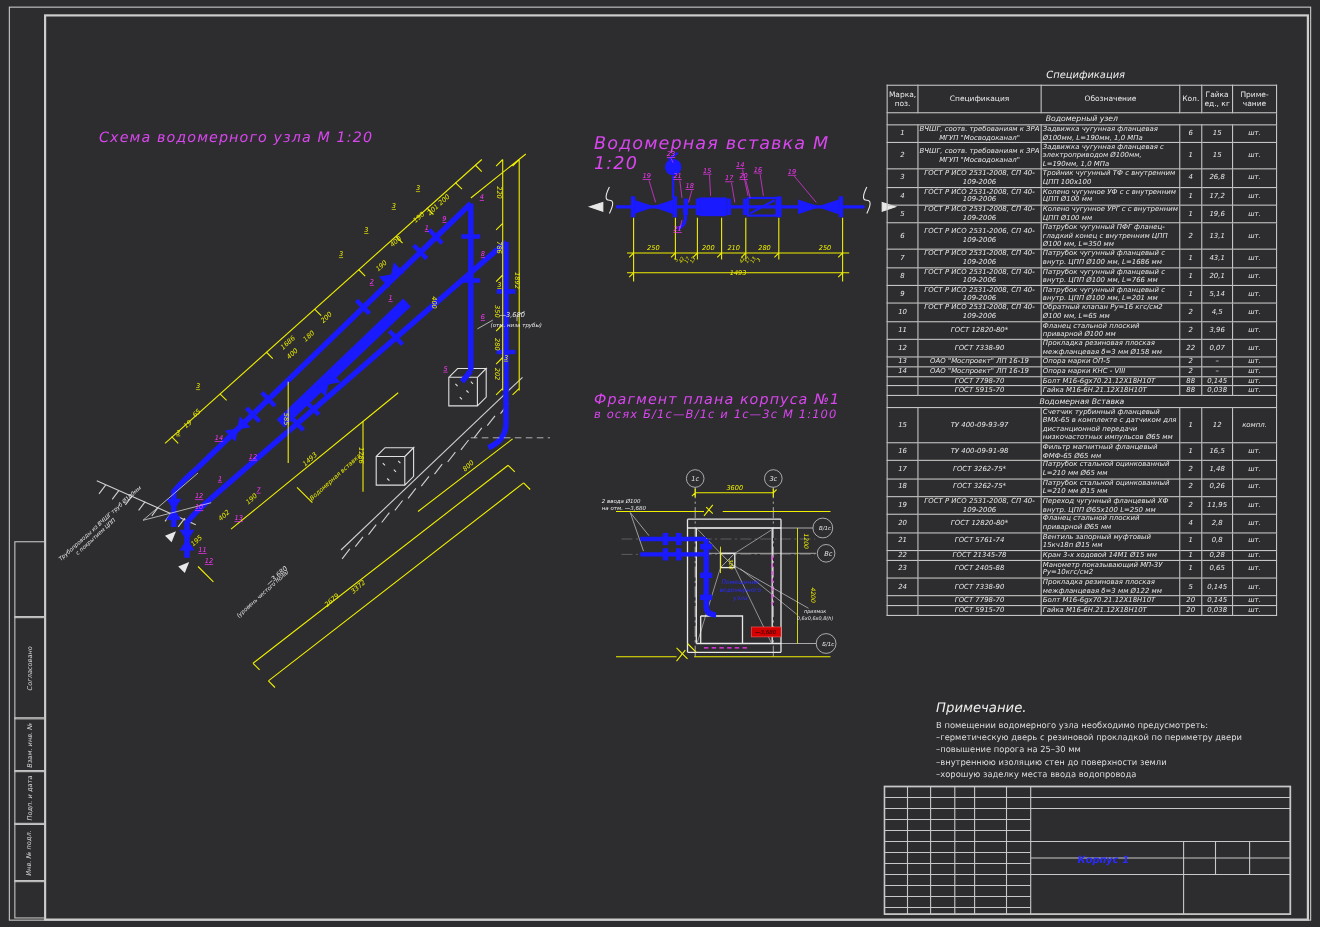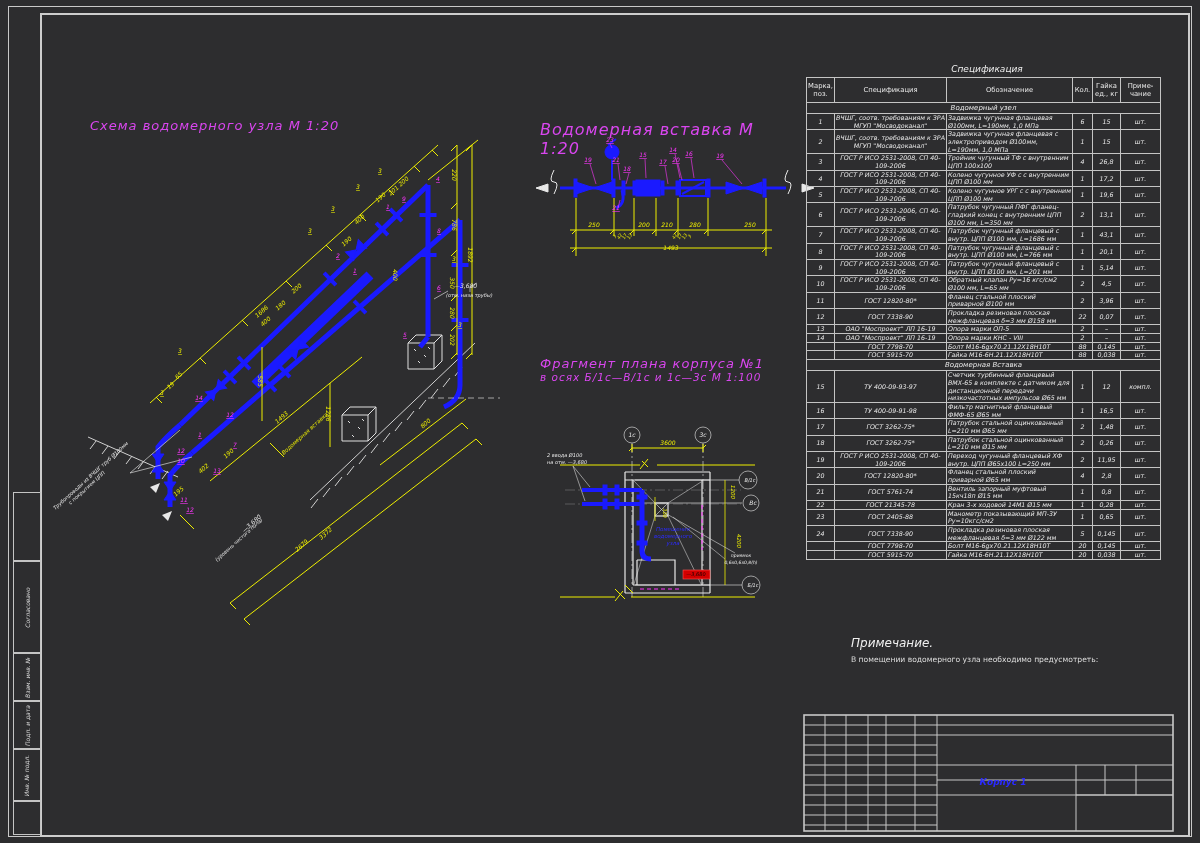--- a/index.html
+++ b/index.html
@@ -549,20 +549,26 @@
             <td class="c i">0,038</td>
             <td class="c i">шт.</td>
           </tr>
         </tbody>
     </table>
   </div>
 
   <div class="note-wrap">
     <div class="note-title">Примечание.</div>
     <div class="note-line">В помещении водомерного узла необходимо предусмотреть:</div>
+    <div id="note-items">
+        <div class="note-line">–герметическую дверь с резиновой прокладкой по периметру двери</div>
+        <div class="note-line">–повышение порога на 25–30 мм</div>
+        <div class="note-line">–внутреннюю изоляцию стен до поверхности земли</div>
+        <div class="note-line">–хорошую заделку места ввода водопровода</div>
+      </div>
   </div>
 
   <svg style="position:absolute;left:803px;top:713px;" width="383" height="122" viewBox="0 0 383 122">
     <g stroke="#c8c8c8" stroke-width="1" fill="none">
       <rect x="1" y="2" width="369" height="116" stroke-width="1.6"></rect>
       <path d="M1,12 H370 M1,22 H370 M1,32 H134 M1,42 H134 M1,52 H370 M1,62 H134 M1,72 H134 M1,82 H370 M1,92 H134 M1,102 H134 M1,112 H134"></path>
       <path d="M22,2 V118 M43,2 V118 M65,2 V118 M83,2 V118 M112,2 V118 M134,2 V118"></path>
       <path d="M273,52 V118 M302,52 V82 M333,52 V82 M134,67 H273 M273,67 H370 M273,82 H370"></path>
     </g>
     <text class="tb-project" x="200" y="72" text-anchor="middle">Корпус 1</text>

